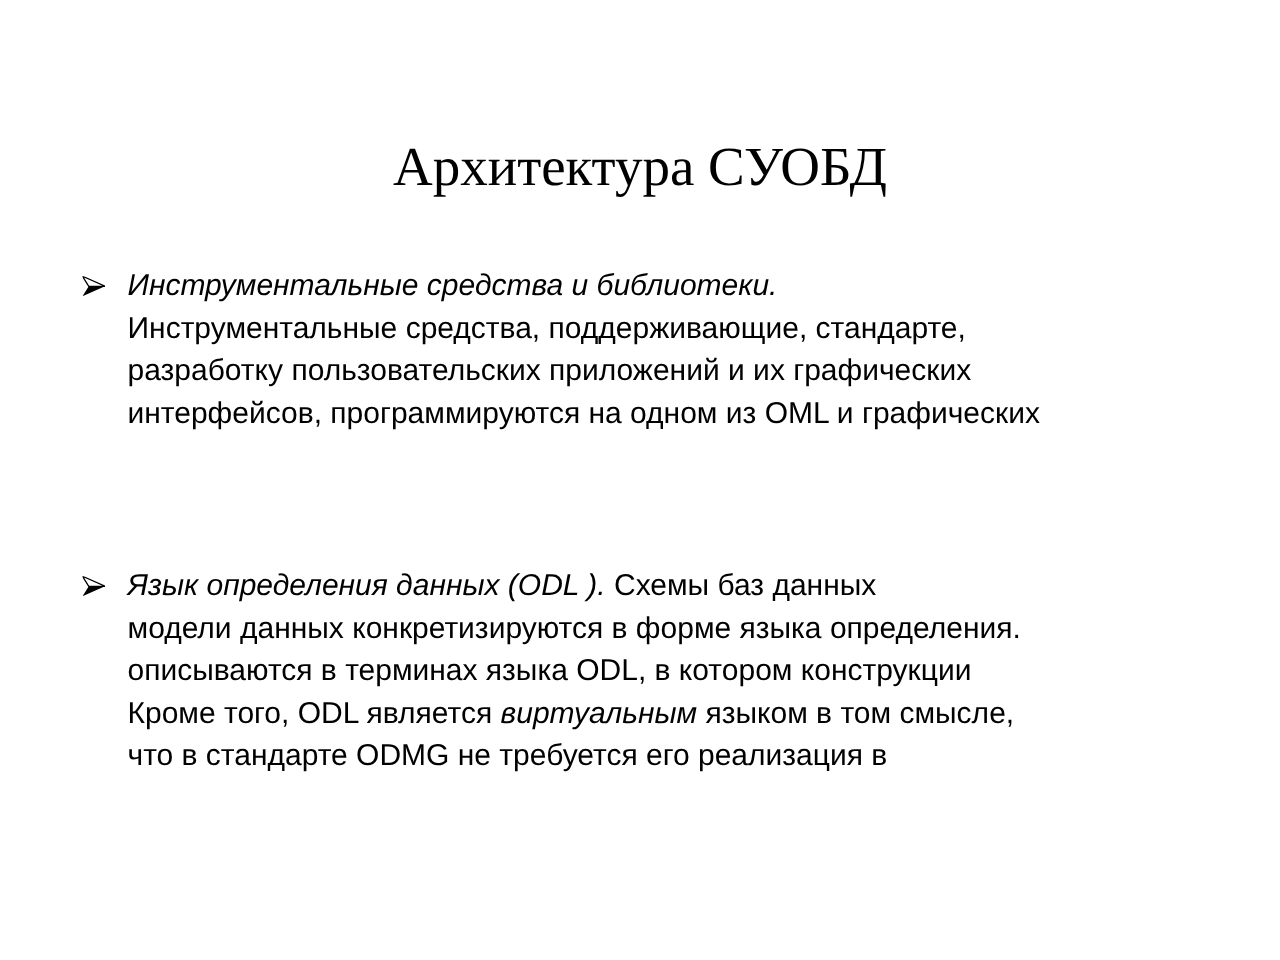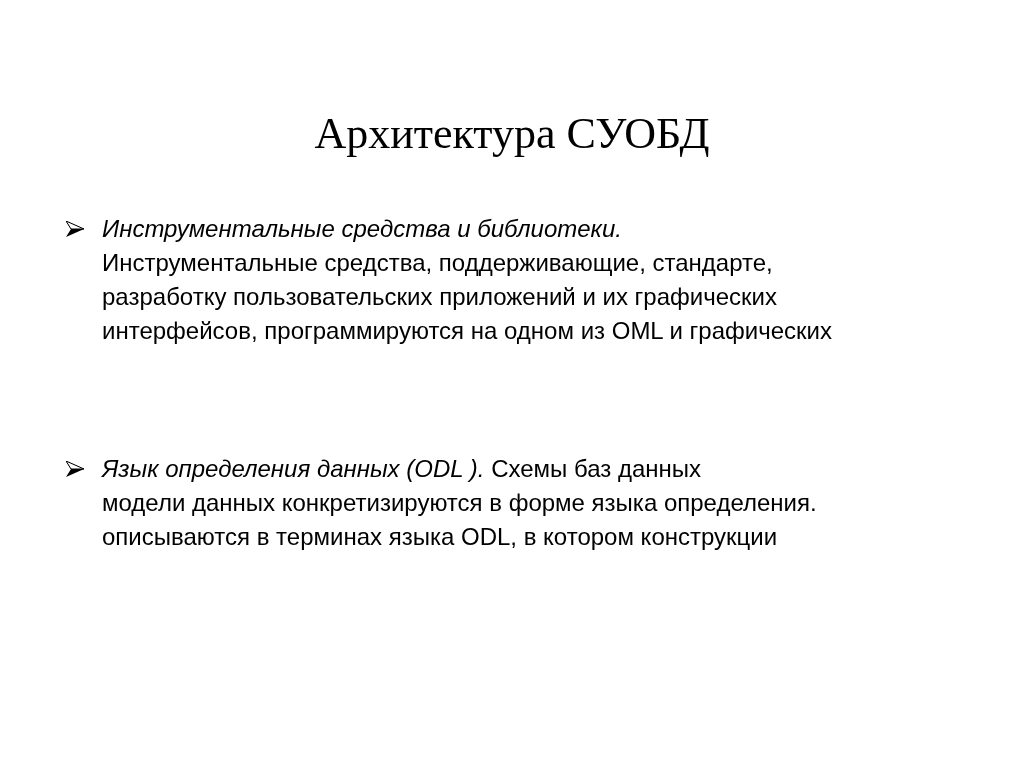--- a/index.html
+++ b/index.html
@@ -63,15 +63,17 @@
 
   <div class="bullet bullet-2">
     <svg class="bullet-marker" viewBox="0 0 18 16">
       <path d="M0 0 L18 8 L0 16 L5 8 Z" fill="#000"></path>
       <path d="M0 0 L18 8 L5 8 Z" fill="#fff" stroke="#000" stroke-width="1"></path>
     </svg>
     <div class="bullet-text">
       <div><span class="it">Язык определения данных (ODL ).</span><span> Схемы баз данных</span></div>
       <div>модели данных конкретизируются в форме языка определения.</div>
       <div>описываются в терминах языка ODL, в котором конструкции</div>
+      <div><span>Кроме того, ODL является </span><span class="it">виртуальным</span><span> языком в том смысле,</span></div>
+      <div>что в стандарте ODMG не требуется его реализация в</div>
     </div>
   </div>
 </div>
 
 </body></html>

